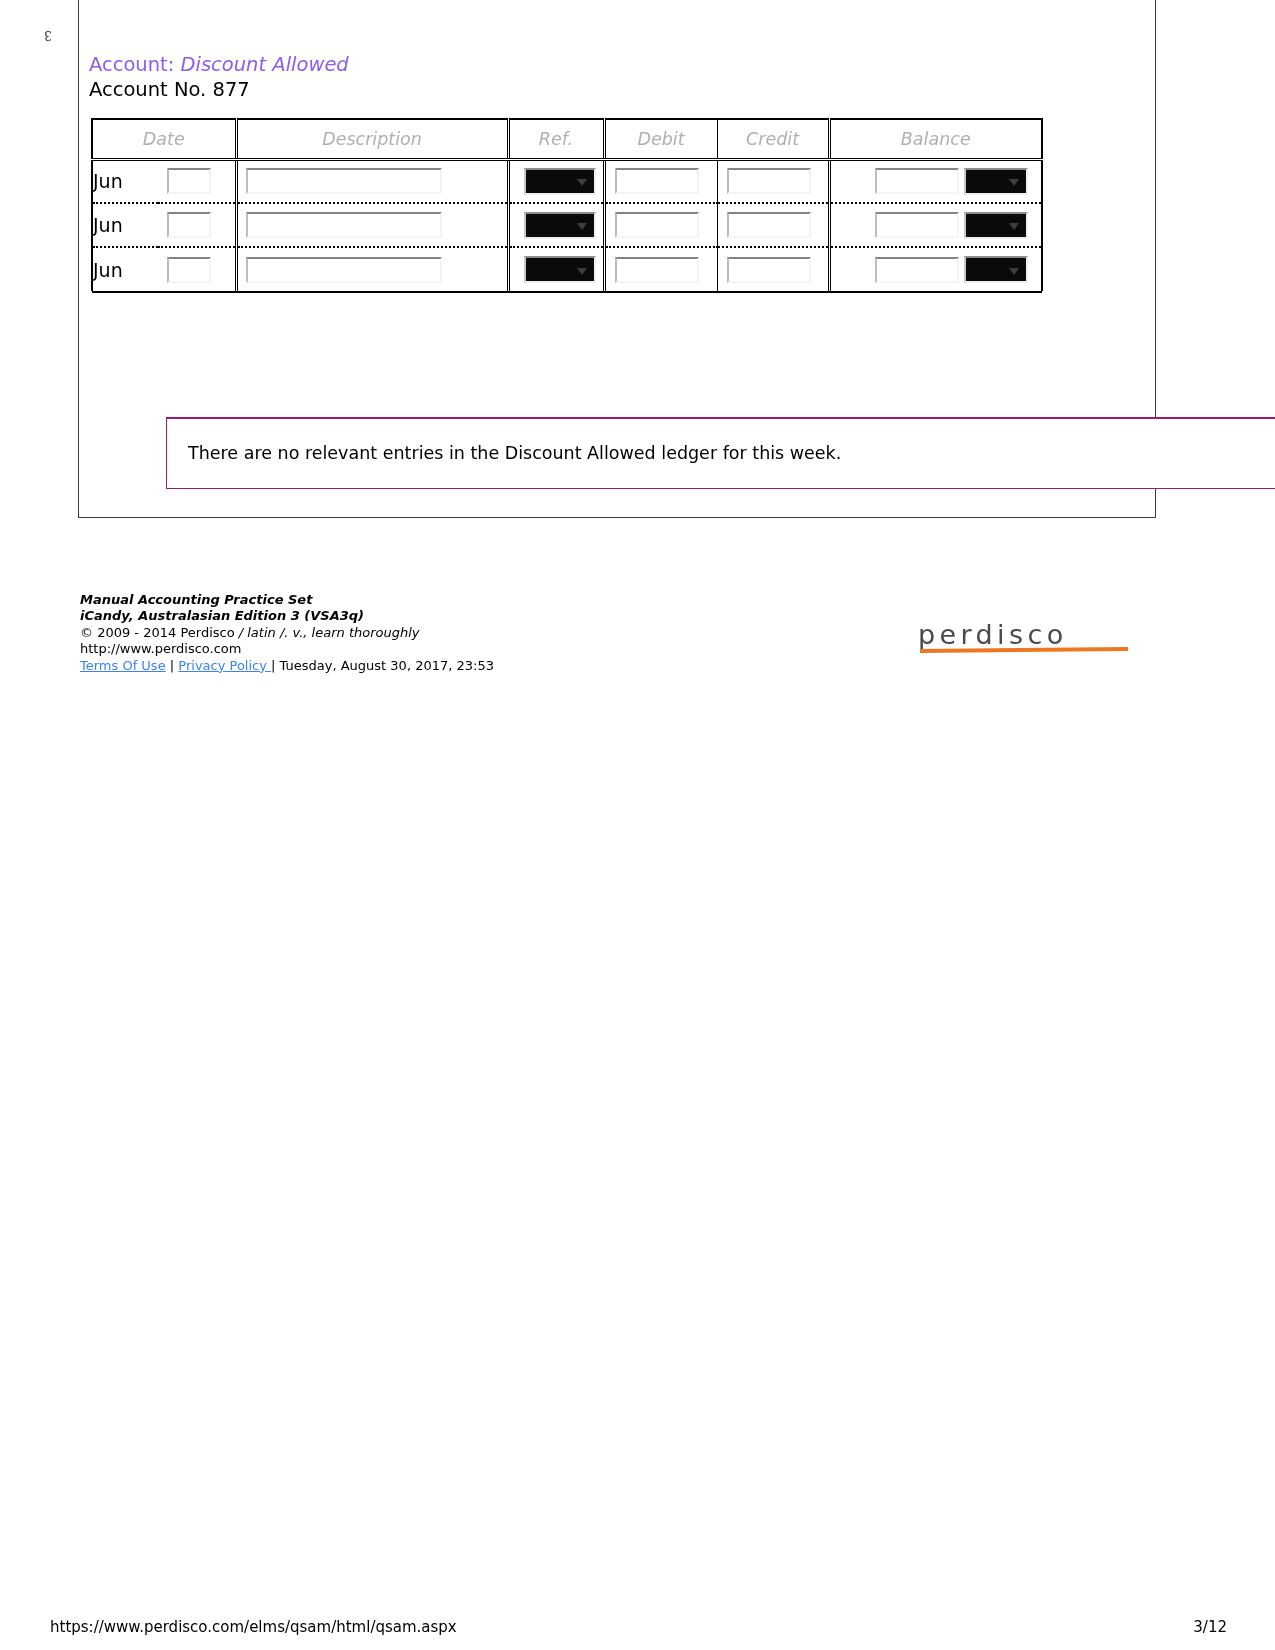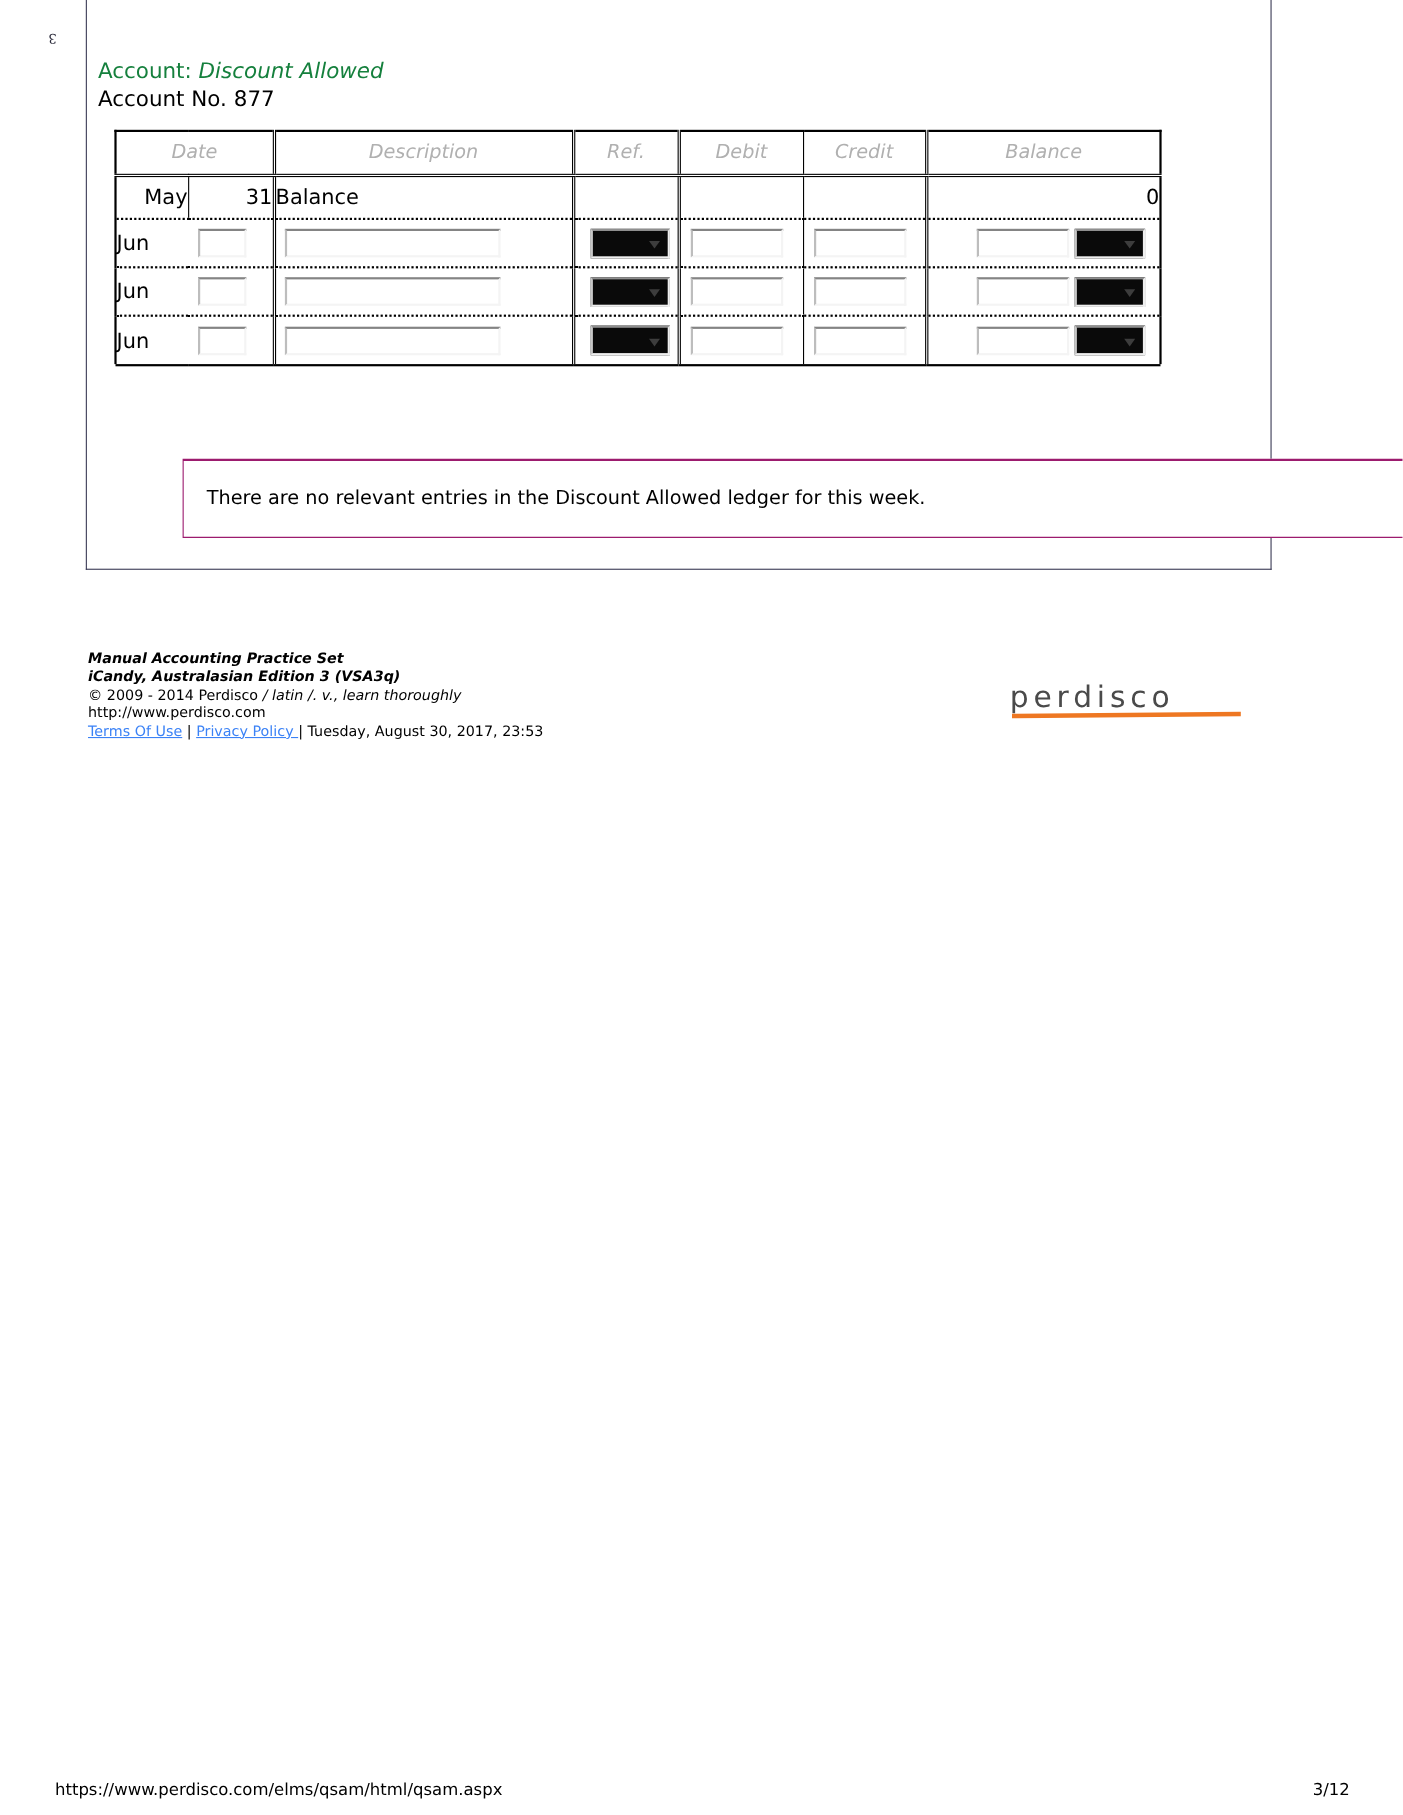--- a/index.html
+++ b/index.html
@@ -40,30 +40,30 @@
     left: 10px; top: 0;
     width: 1060px;
   }
 
   
   .acct-head {
     margin-left: 0px;
     padding-top: 52px;
     font-size: 19.5px;
     line-height: 25px;
-    color: #15803d;
+    color: #8b5cf6;
     white-space: nowrap;
   }
   .acct-head .em { font-style: italic; }
   .acct-no { font-size: 19.5px; line-height: 25px; }
 
   
   .ledger-wrap {
     margin-top: 16px;
-    margin-left: 15px;
+    margin-left: 2px;
     width: 950px;
   }
   table.ledger {
     border-collapse: collapse;
     width: 950px;
     table-layout: fixed;
     background: #fff;
   }
   table.ledger th, table.ledger td {
     padding: 0;
@@ -268,29 +268,20 @@
         <tbody>
             <tr class="hdr-row">
           <th colspan="2" class="edge-l">Date</th>
           <th class="sep-l">Description</th>
           <th class="sep-l">Ref.</th>
           <th class="sep-l">Debit</th>
           <th class="plain-l">Credit</th>
           <th class="sep-l edge-r">Balance</th>
         </tr>
 
-        <tr class="bal-row">
-          <td class="edge-l cell-month">May</td>
-          <td class="cell-day">31</td>
-          <td class="sep-l cell-desc">Balance</td>
-          <td class="sep-l"></td>
-          <td class="sep-l"></td>
-          <td class="plain-l"></td>
-          <td class="sep-l edge-r cell-bal-val">0</td>
-        </tr>
 
         <tr class="entry-row">
           <td class="edge-l month">Jun</td>
           <td><span class="tin day"></span></td>
           <td class="sep-l"><span class="tin desc"></span></td>
           <td class="sep-l"><span class="sel ref"></span></td>
           <td class="sep-l"><span class="tin amt"></span></td>
           <td class="plain-l"><span class="tin amt"></span></td>
           <td class="sep-l edge-r"><span class="tin bal"></span><span class="sel bal"></span></td>
         </tr>

